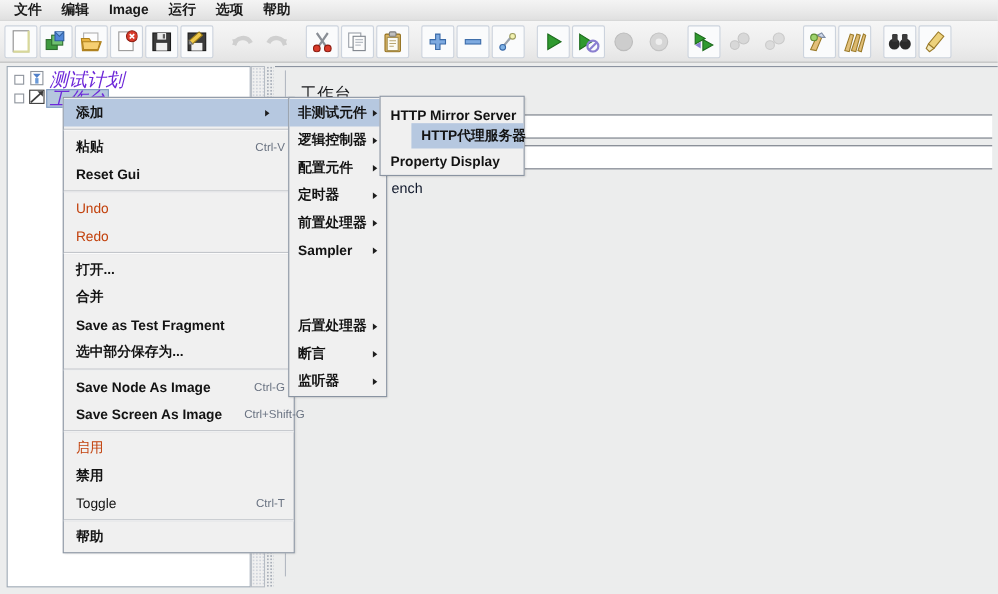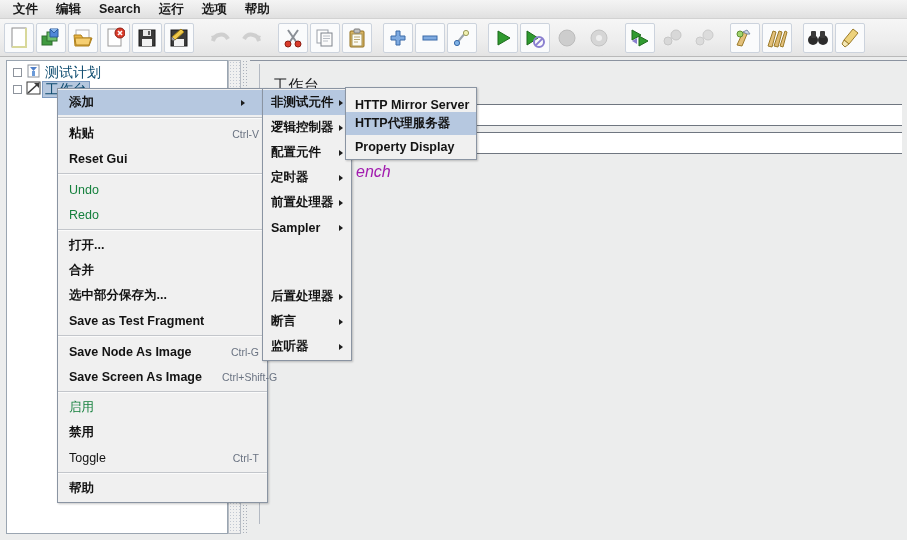--- a/index.html
+++ b/index.html
@@ -73,47 +73,47 @@
   .rp-title{
     position:absolute;left:13px;top:12px;
     font-size:15px;color:#16171a;letter-spacing:.5px;white-space:nowrap;
   }
   .rp-row{
     position:absolute;left:6px;height:22px;background:#ffffff;
     border-top:1px solid #6f7680;border-bottom:1px solid #6f7680;
     box-sizing:border-box;
   }
   .rp-rowlabel{
-    position:absolute;font-size:16px;color:#a21caf;white-space:nowrap;font-style:italic;
+    position:absolute;font-size:13px;color:#0f172a;white-space:nowrap;
   }
 
   
   .tree{position:absolute;left:0;top:0;width:220px;height:472px;}
   .tnode{position:absolute;height:17px;display:flex;align-items:center;white-space:nowrap;}
-  .tnode .tlabel{font-size:14px;color:#0c4a6e;padding:0 3px;line-height:15px;}
+  .tnode .tlabel{font-size:17px;color:#6d28d9;padding:0 3px;line-height:15px;font-style:italic;}
   .tnode.sel .tlabel{background:#b5c7de;border:1px solid #7d9ac0;padding:0 2px;}
   .handle{
     width:9px;height:9px;border:1px solid #8d939c;background:#fff;
     box-sizing:border-box;margin-right:3px;
   }
 
   
   .popup{
     position:absolute;background:#f0f0f0;
     border:1px solid #8a94a2;box-sizing:border-box;
     box-shadow:1px 1px 2px rgba(0,0,0,.22);
     padding:1px 0;
   }
   .pitem{
     position:relative;display:flex;align-items:center;
     height:25px;padding:0 8px 0 11px;white-space:nowrap;box-sizing:border-box;
     font-size:12.5px;color:#131313;font-weight:bold;cursor:default;
   }
   .pitem.latin{font-weight:bold;}
-  .pitem.disabled{color:#15803d;font-weight:normal;}
+  .pitem.disabled{color:#c2410c;font-weight:normal;}
   .pitem.norm{font-weight:normal;}
   .pitem.hl{background:#b6c8e0;}
   .pitem .acc{
     margin-left:auto;padding-left:20px;
     font-size:10.5px;font-weight:normal;color:#6a7382;
   }
   .pitem .arw{
     margin-left:auto;padding-left:14px;
     width:0;height:0;border-left:4px solid #1d1d1d;
     border-top:3.5px solid transparent;border-bottom:3.5px solid transparent;
@@ -126,21 +126,21 @@
   .menu3 .pitem{height:23px;font-weight:bold;}
 </style>
 </head>
 <body>
 
 <div class="app">
 
   <div class="menubar">
     <div class="mi">文件</div>
     <div class="mi">编辑</div>
-    <div class="mi">Search</div>
+    <div class="mi">Image</div>
     <div class="mi">运行</div>
     <div class="mi">选项</div>
     <div class="mi">帮助</div>
   </div>
 
   <div class="toolbar">
 
     <div class="tb">
       <span>
         <svg width="20" height="22" viewBox="0 0 20 22">
@@ -462,25 +462,25 @@
     <div class="pitem disabled">
       <span>Redo</span>
     </div>
     <div class="psep"></div>
     <div class="pitem">
       <span>打开...</span>
     </div>
     <div class="pitem">
       <span>合并</span>
     </div>
+    <div class="pitem latin">
+      <span>Save as Test Fragment</span>
+    </div>
     <div class="pitem">
       <span>选中部分保存为...</span>
-    </div>
-    <div class="pitem latin">
-      <span>Save as Test Fragment</span>
     </div>
     <div class="psep"></div>
     <div class="pitem latin">
       <span>Save Node As Image</span>
       <span class="acc">Ctrl-G</span>
     </div>
     <div class="pitem latin">
       <span>Save Screen As Image</span>
       <span class="acc">Ctrl+Shift-G</span>
     </div>
@@ -537,21 +537,21 @@
     <div class="pitem" style="padding-left:8px;padding-right:4px;justify-content:center;">
       <span>监听器</span>
       <span class="arw" style="padding-left:4px;"></span>
     </div>
   </div>
 
   <div class="popup menu3">
     <div class="pitem latin" style="padding-left:9px;align-items:flex-end;">
       <span>HTTP Mirror Server</span>
     </div>
-    <div class="pitem hl" style="padding-left:9px;">
+    <div class="pitem hl" style="padding-left:9px;margin-left:28px;">
       <span>HTTP代理服务器</span>
     </div>
     <div class="pitem latin" style="padding-left:9px;">
       <span>Property Display</span>
     </div>
   </div>
 
 </div>
 
 </body></html>

